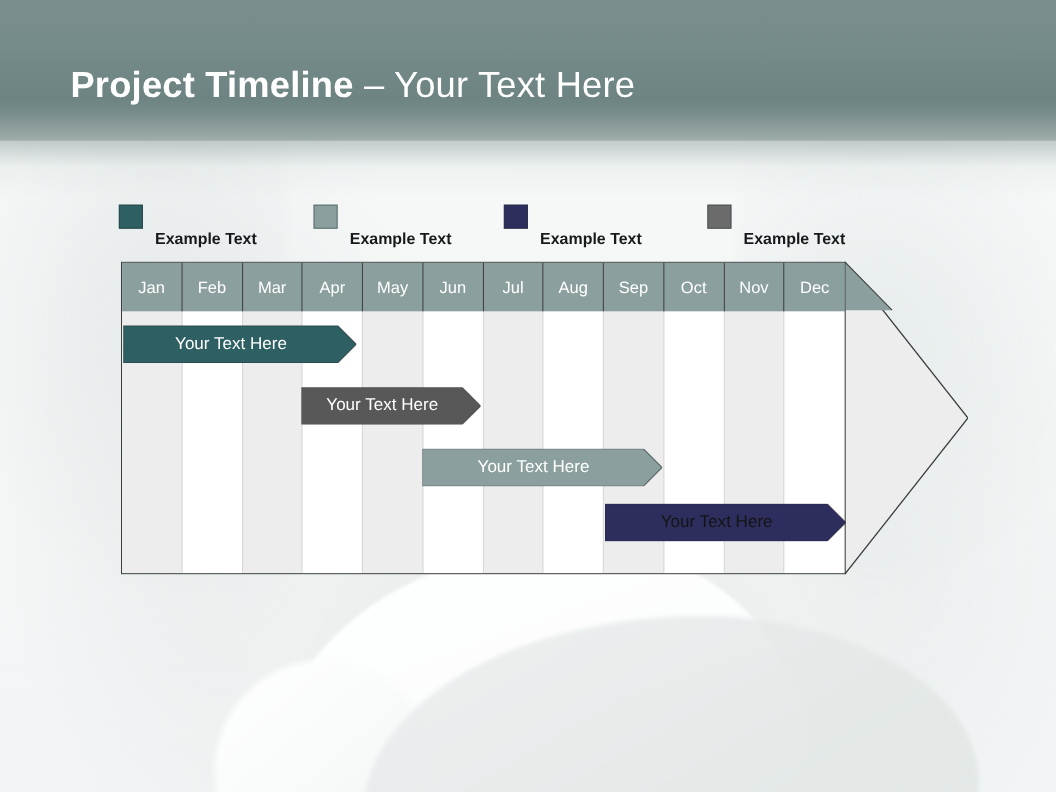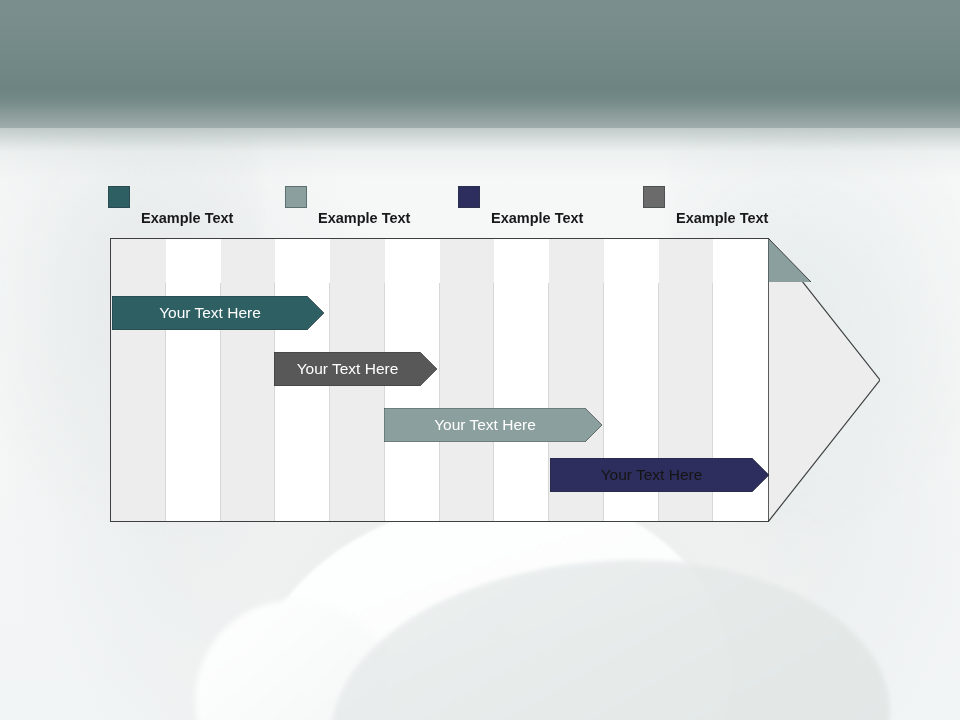--- a/index.html
+++ b/index.html
@@ -201,20 +201,23 @@
   <div class="bg-base"></div>
   <div class="bg-soft-left"></div>
   <div class="bg-soft-right"></div>
   <div class="bg-curve1"></div>
   <div class="bg-curve3"></div>
   <div class="bg-curve2"></div>
 
   <div class="header-band"></div>
   <div class="header-fade"></div>
 
+  <div class="slide-title">
+    <span class="t-bold">Project Timeline</span><span class="t-light"> – Your Text Here</span>
+  </div>
 
   <div class="legend">
       <div class="legend-item" style="left: 0px;">
         <span class="legend-swatch" style="background: rgb(45, 95, 99);"></span>
         <span class="legend-label">Example Text</span>
       </div>
       <div class="legend-item" style="left: 177px;">
         <span class="legend-swatch" style="background: rgb(139, 160, 158);"></span>
         <span class="legend-label">Example Text</span>
       </div>
@@ -249,20 +252,34 @@
         <div class="grid-line-cell" style="width: 55px;"></div>
         <div class="grid-line-cell" style="width: 55px;"></div>
         <div class="grid-line-cell" style="width: 55px;"></div>
         <div class="grid-line-cell" style="width: 55px;"></div>
         <div class="grid-line-cell" style="width: 55px;"></div>
         <div class="grid-line-cell" style="width: 55px;"></div>
         <div class="grid-line-cell" style="width: 55px;"></div>
         <div class="grid-line-cell" style="width: 55px;"></div>
         <div class="grid-line-cell" style="width: 55px;"></div>
         <div class="grid-line-cell" style="width: 55px;"></div>
+      </div>
+    <div class="month-header">
+        <div class="month-cell" style="width: 55px;">Jan</div>
+        <div class="month-cell" style="width: 55px;">Feb</div>
+        <div class="month-cell" style="width: 55px;">Mar</div>
+        <div class="month-cell" style="width: 55px;">Apr</div>
+        <div class="month-cell" style="width: 55px;">May</div>
+        <div class="month-cell" style="width: 55px;">Jun</div>
+        <div class="month-cell" style="width: 55px;">Jul</div>
+        <div class="month-cell" style="width: 55px;">Aug</div>
+        <div class="month-cell" style="width: 55px;">Sep</div>
+        <div class="month-cell" style="width: 55px;">Oct</div>
+        <div class="month-cell" style="width: 55px;">Nov</div>
+        <div class="month-cell" style="width: 55px;">Dec</div>
       </div>
   </div>
 
   <div class="arrow-head">
     <svg width="112" height="284" viewBox="0 0 112 284">
       <polygon points="0,0 0,284 112,142" fill="#ededed" stroke="#3c4040" stroke-width="1.2"></polygon>
       <polygon points="0,0 0,44 43,44" fill="#8ba09e" stroke="none"></polygon>
       <line x1="0" y1="0" x2="43" y2="44" stroke="#3c4040" stroke-width="1"></line>
       <line x1="0" y1="0" x2="0" y2="284" stroke="#3c4040" stroke-width="1.2"></line>
     </svg>

